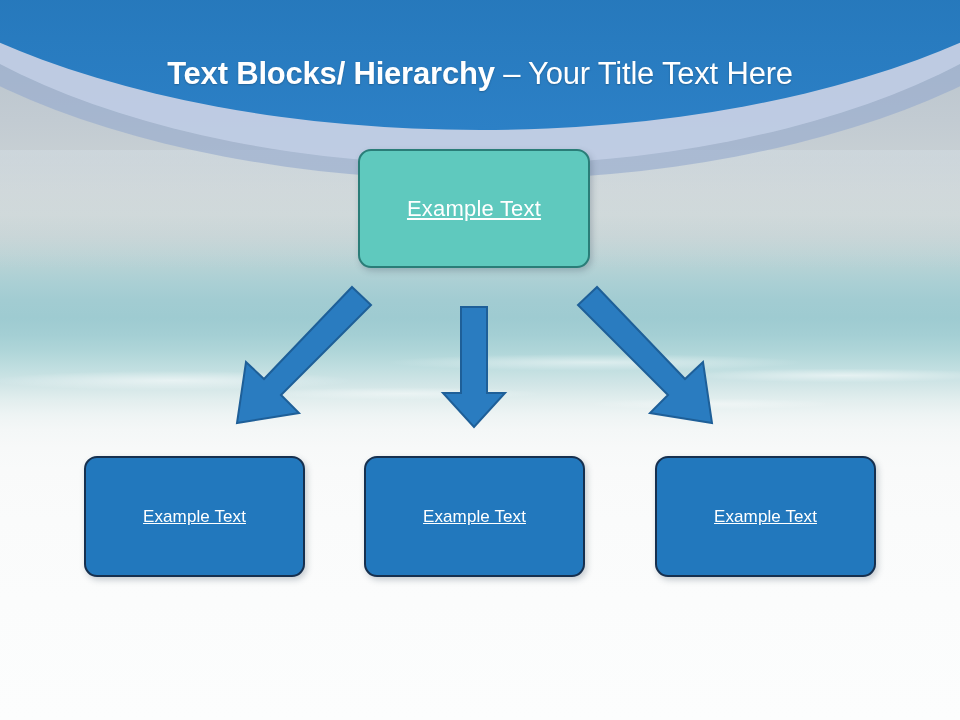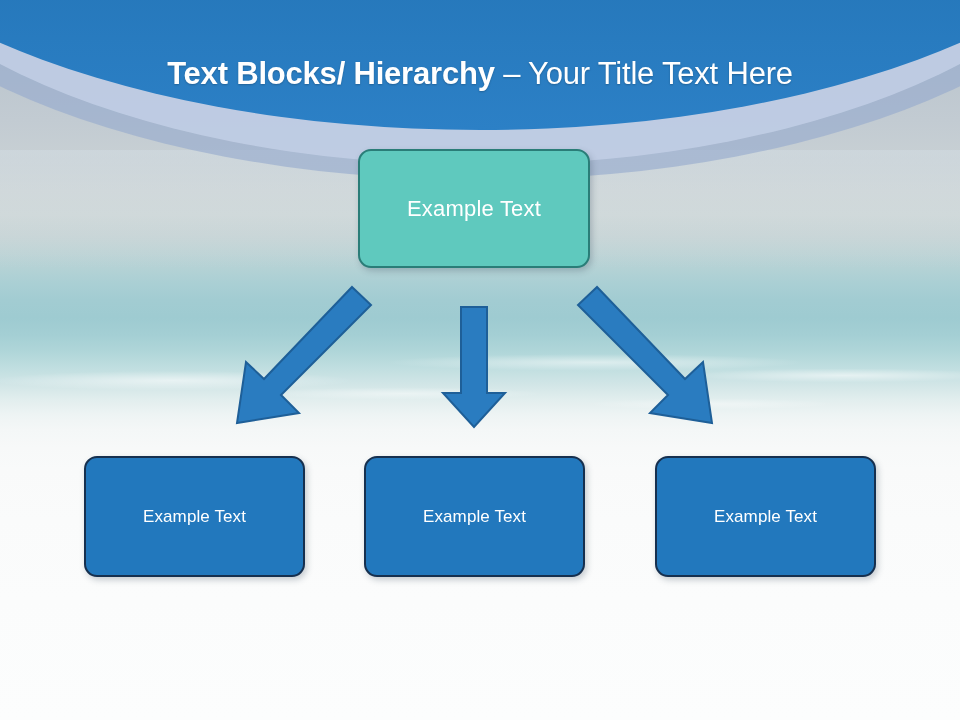--- a/index.html
+++ b/index.html
@@ -127,20 +127,21 @@
   .node {
     position: absolute;
     display: flex;
     align-items: center;
     justify-content: center;
     box-sizing: border-box;
     border-radius: 13px;
     color: #ffffff;
     text-align: left;
     box-shadow: 2px 3px 6px rgba(40,60,80,0.25);
+    text-decoration: underline;
   }
   .node-top {
     left: 358px;
     top: 149px;
     width: 232px;
     height: 119px;
     background: #5fc9be;
     border: 2px solid #2a7d78;
     font-size: 22px;
     letter-spacing: 0.2px;

